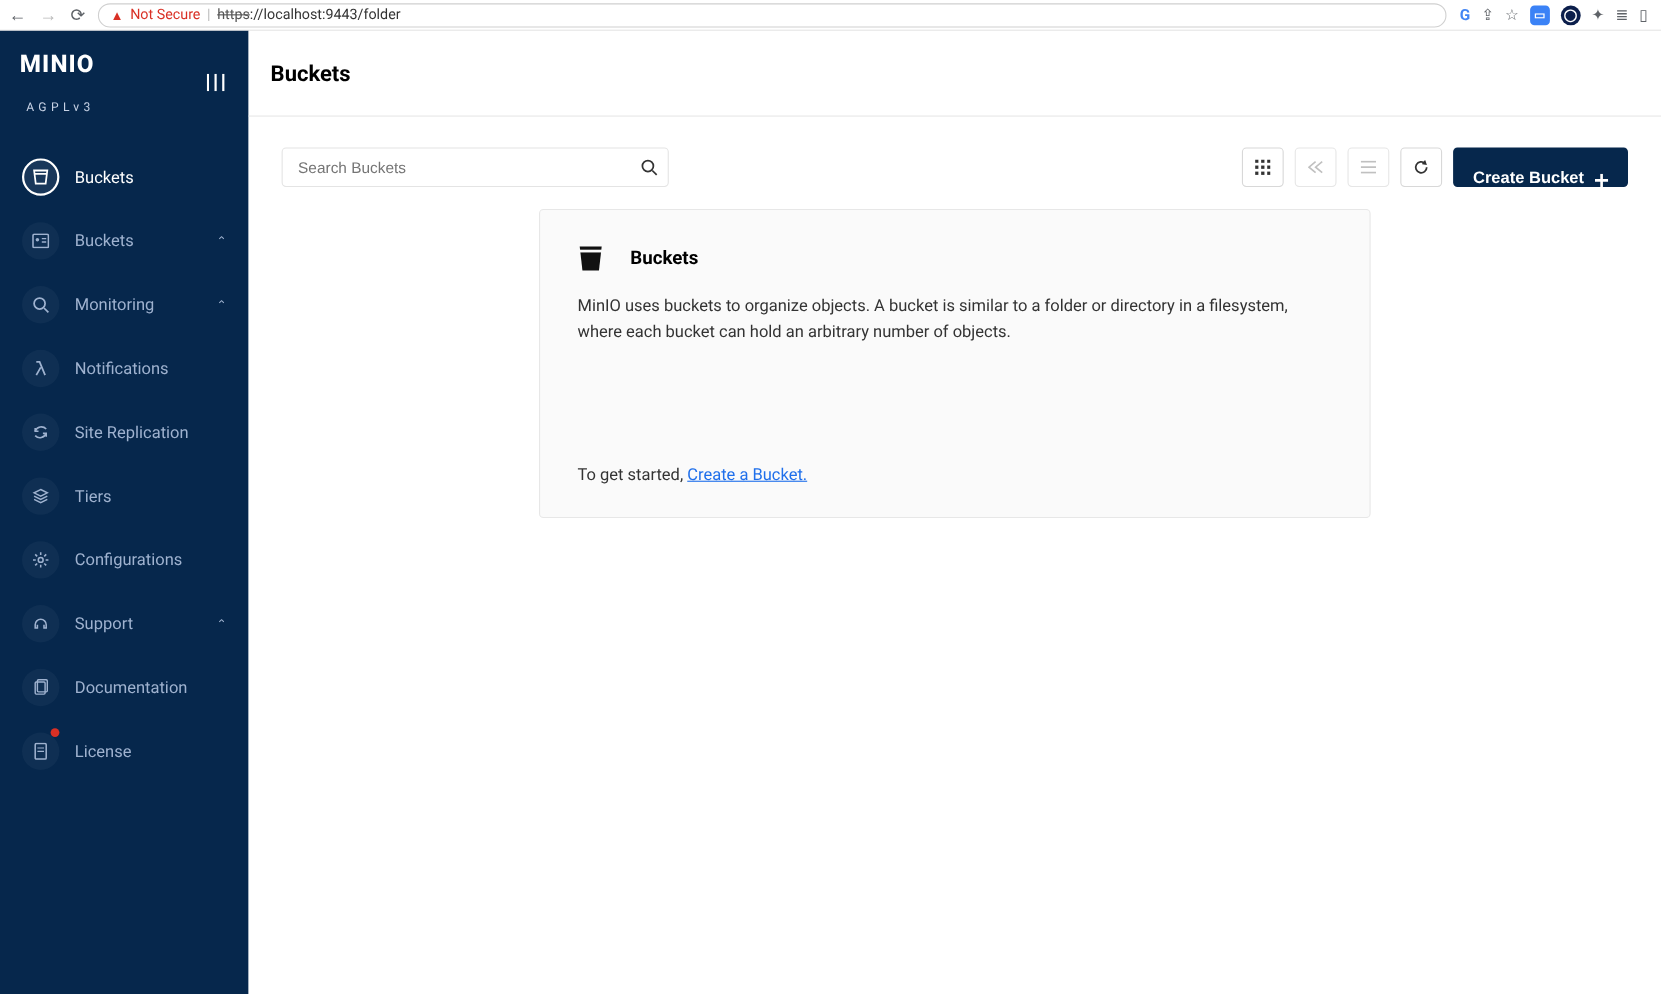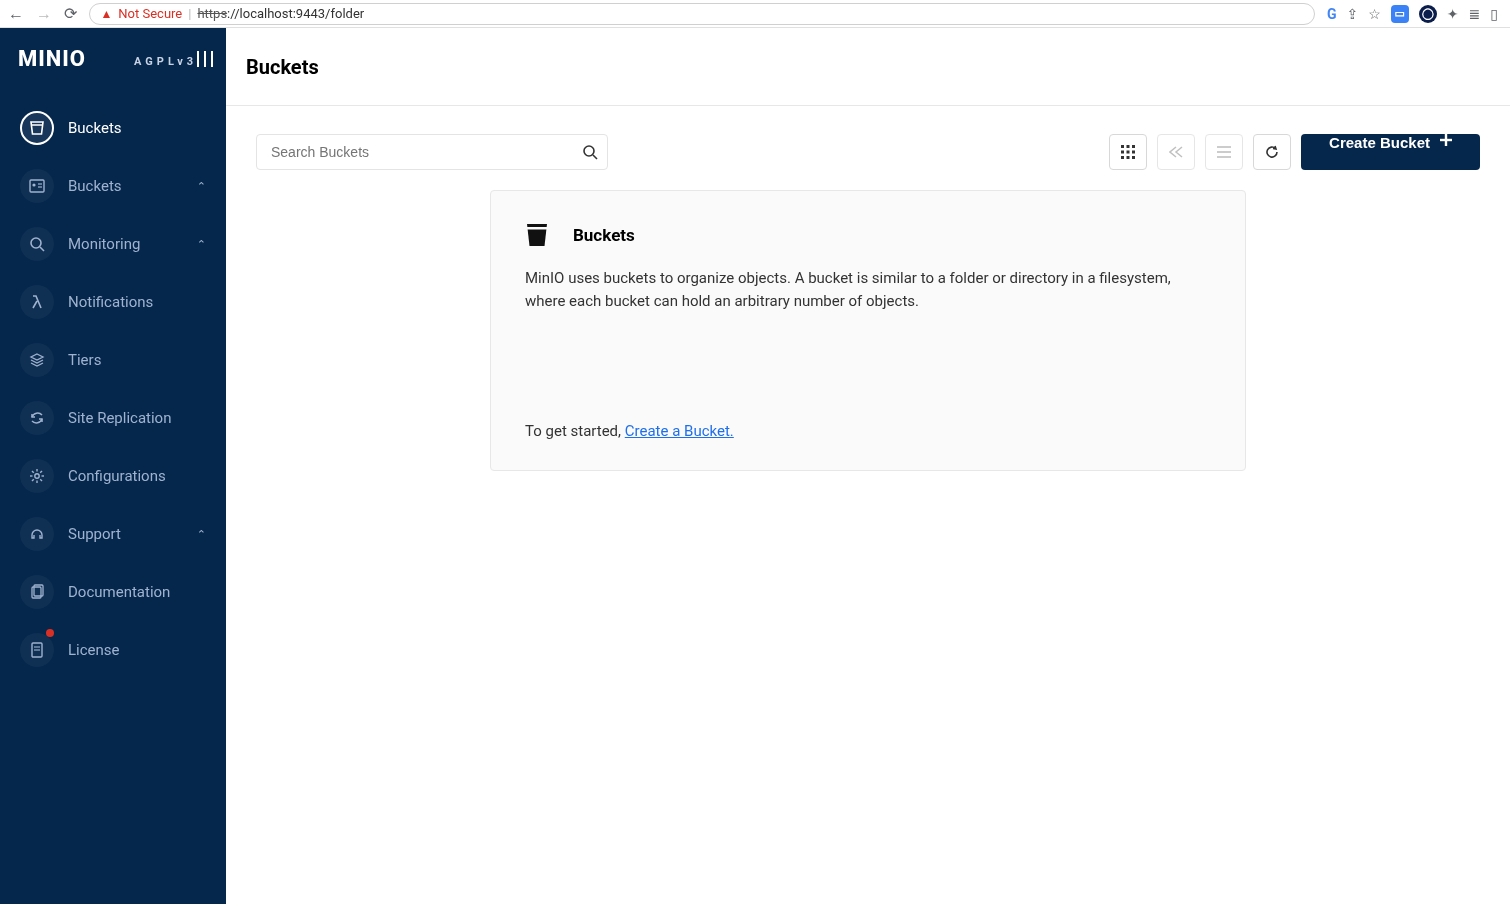--- a/index.html
+++ b/index.html
@@ -62,23 +62,23 @@
     color: #c7d2e5;
     display: flex;
     flex-direction: column;
   }
   .logo-row {
     display: flex; align-items: center; justify-content: space-between;
     padding: 18px 18px 10px 18px;
   }
   .logo-text {
     font-weight: 800; letter-spacing: 1px; font-size: 22px; color:#fff;
-    display:flex;flex-direction:row;align-items:center;gap:48px;
-  }
-  .logo-sub { font-size: 11px; letter-spacing: 4px; color:#c7d2e5; margin-top:6px; font-weight:700; }
+    display:flex;flex-direction:column;align-items:flex-end;
+  }
+  .logo-sub { font-size: 11px; letter-spacing: 4px; color:#c7d2e5; margin-top:20px; font-weight:400; }
   .collapse-btn { width:22px;height:22px;display:flex;align-items:center;justify-content:center;color:#fff;font-size:18px;cursor:pointer; }
 
   .nav { padding: 20px 10px; display:flex;flex-direction:column;gap:4px; }
   .nav-item {
     display:flex;align-items:center;gap:14px;
     padding:10px 10px;border-radius:6px;cursor:pointer;
     color:#9fb2cf;position:relative;
   }
   .nav-item.active { color:#fff; }
   .nav-icon-wrap {
@@ -119,22 +119,22 @@
   }
   .toolbar-right { display:flex;align-items:center;gap:10px; }
   .icon-btn {
     width:38px;height:36px;border:1px solid #d8d8d8;border-radius:4px;
     background:#fff;display:flex;align-items:center;justify-content:center;
     cursor:pointer;font-size:15px;color:#333;
   }
   .icon-btn.disabled { color:#c0c0c0;border-color:#e6e6e6;cursor:default; }
   .create-btn {
     height:36px;background:#06274c;color:#fff;border:none;border-radius:4px;
-    padding:0 28px;font-size:15px;font-weight:600;cursor:pointer;
-    display:flex;align-items:flex-start;gap:10px;
+    padding:0 18px;font-size:15px;font-weight:600;cursor:pointer;
+    display:flex;align-items:flex-end;gap:10px;
   }
 
   .content { padding:0 30px; }
   .card {
     width:756px;margin:0 auto;border:1px solid #e7e7e7;border-radius:4px;
     padding:30px 34px;background:#fafafa;
   }
   .card-header { display:flex;align-items:center;gap:24px;margin-bottom:18px; }
   .bucket-icon-lg { width:24px;height:28px;display:flex;align-items:center;justify-content:center; }
   .card-title { font-size:17px;font-weight:700;color:#000; }
@@ -229,34 +229,34 @@
           <svg width="14" height="16" viewBox="0 0 14 16">
               <path d="M3 2 L6 2 L11 14 M7 7 L3 14" fill="none" stroke="#9fb2cf" stroke-width="1.6"></path>
             </svg>
         </span>
         <span class="nav-label">Notifications</span>
       </div>
 
       <div class="nav-item">
         <span class="nav-icon-wrap">
           <svg width="16" height="16" viewBox="0 0 16 16">
-              <path d="M8 2 L14 5 L8 8 L2 5 Z M2 8 L8 11 L14 8 M2 11 L8 14 L14 11" fill="none" stroke="#9fb2cf" stroke-width="1.3"></path>
-            </svg>
-        </span>
-        <span class="nav-label">Tiers</span>
-      </div>
-
-      <div class="nav-item">
-        <span class="nav-icon-wrap">
-          <svg width="16" height="16" viewBox="0 0 16 16">
               <path d="M13 5 A6 6 0 0 0 3 7 M3 11 A6 6 0 0 0 13 9" fill="none" stroke="#9fb2cf" stroke-width="1.5"></path>
               <path d="M3 4 L3 7 L6 7 M13 12 L13 9 L10 9" fill="none" stroke="#9fb2cf" stroke-width="1.5"></path>
             </svg>
         </span>
         <span class="nav-label">Site Replication</span>
+      </div>
+
+      <div class="nav-item">
+        <span class="nav-icon-wrap">
+          <svg width="16" height="16" viewBox="0 0 16 16">
+              <path d="M8 2 L14 5 L8 8 L2 5 Z M2 8 L8 11 L14 8 M2 11 L8 14 L14 11" fill="none" stroke="#9fb2cf" stroke-width="1.3"></path>
+            </svg>
+        </span>
+        <span class="nav-label">Tiers</span>
       </div>
 
       <div class="nav-item">
         <span class="nav-icon-wrap">
           <svg width="16" height="16" viewBox="0 0 16 16">
               <circle cx="8" cy="8" r="2.2" fill="none" stroke="#9fb2cf" stroke-width="1.4"></circle>
               <g stroke="#9fb2cf" stroke-width="1.4">
                 <line x1="8" y1="1" x2="8" y2="3.5"></line>
                 <line x1="8" y1="12.5" x2="8" y2="15"></line>
                 <line x1="1" y1="8" x2="3.5" y2="8"></line>

